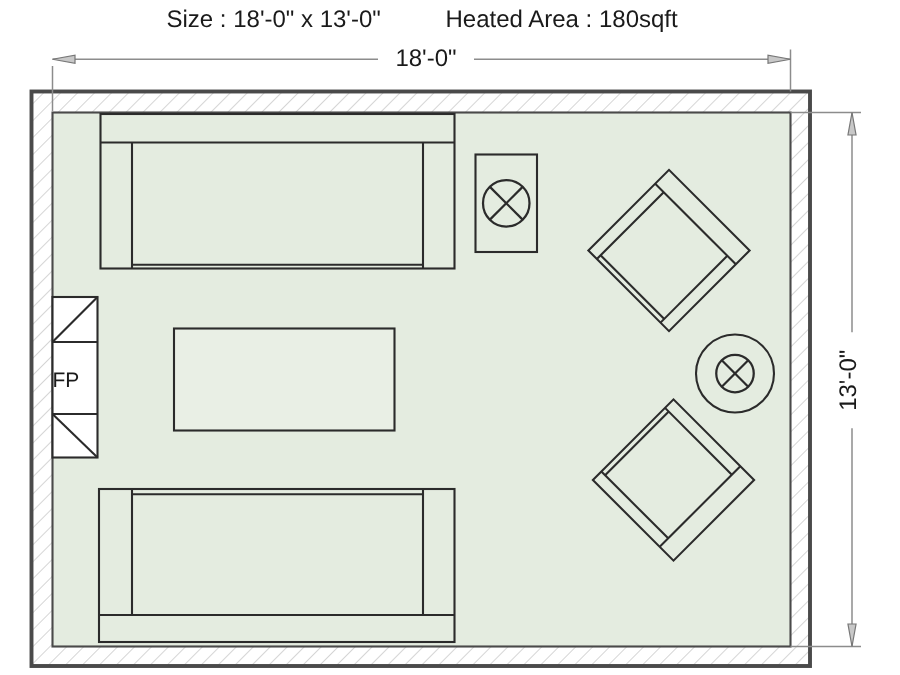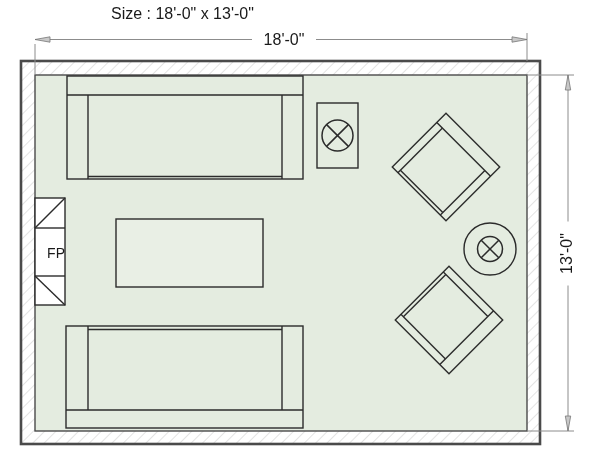--- a/index.html
+++ b/index.html
@@ -4,21 +4,21 @@
 <style>
   html,body{margin:0;padding:0;background:#ffffff;}
   body{font-family:"Liberation Sans", sans-serif;color:#1a1a1a;}
   .stage{position:relative;width:600px;height:450px;background:#ffffff;overflow:hidden;}
   .stage svg{position:absolute;left:0;top:0;}
   .label{position:absolute;white-space:pre;}
   .hdr{font-size:16px;top:5px;}
   .dim-label{font-size:16px;background:#ffffff;text-align:center;line-height:17px;}
   .dim-w{left:252px;top:31px;width:64px;}
   .dim-h{left:534px;top:245px;width:64px;height:17px;transform:rotate(-90deg);transform-origin:center;}
-  .fp-label{font-size:14px;left:35px;top:245px;width:30px;text-align:right;}
+  .fp-label{font-size:14px;left:35px;top:245px;width:30px;text-align:left;}
 </style>
 </head>
 <body>
 
 <div class="stage">
 
   <svg width="600" height="450" viewBox="0 0 600 450">
     <defs>
       <pattern id="wallHatch" width="8" height="8" patternUnits="userSpaceOnUse" patternTransform="rotate(45)">
         <rect width="8" height="8" fill="#ffffff"></rect>
@@ -107,19 +107,20 @@
         <line x1="35" y1="228" x2="65" y2="228"></line>
         <line x1="35" y1="228" x2="65" y2="198"></line>
         <line x1="35" y1="276" x2="65" y2="276"></line>
         <line x1="35" y1="276" x2="65" y2="305"></line>
       </g>
 
     </g>
   </svg>
 
   <div class="label hdr" style="left:111px;">Size : 18'-0" x 13'-0"</div>
+  <div class="label hdr" style="left:297px;">Heated Area : 180sqft</div>
 
   <div class="label dim-label dim-w">18'-0"</div>
   <div class="label dim-label dim-h">13'-0"</div>
 
   <div class="label fp-label">FP</div>
 
 </div>
 
 </body></html>

